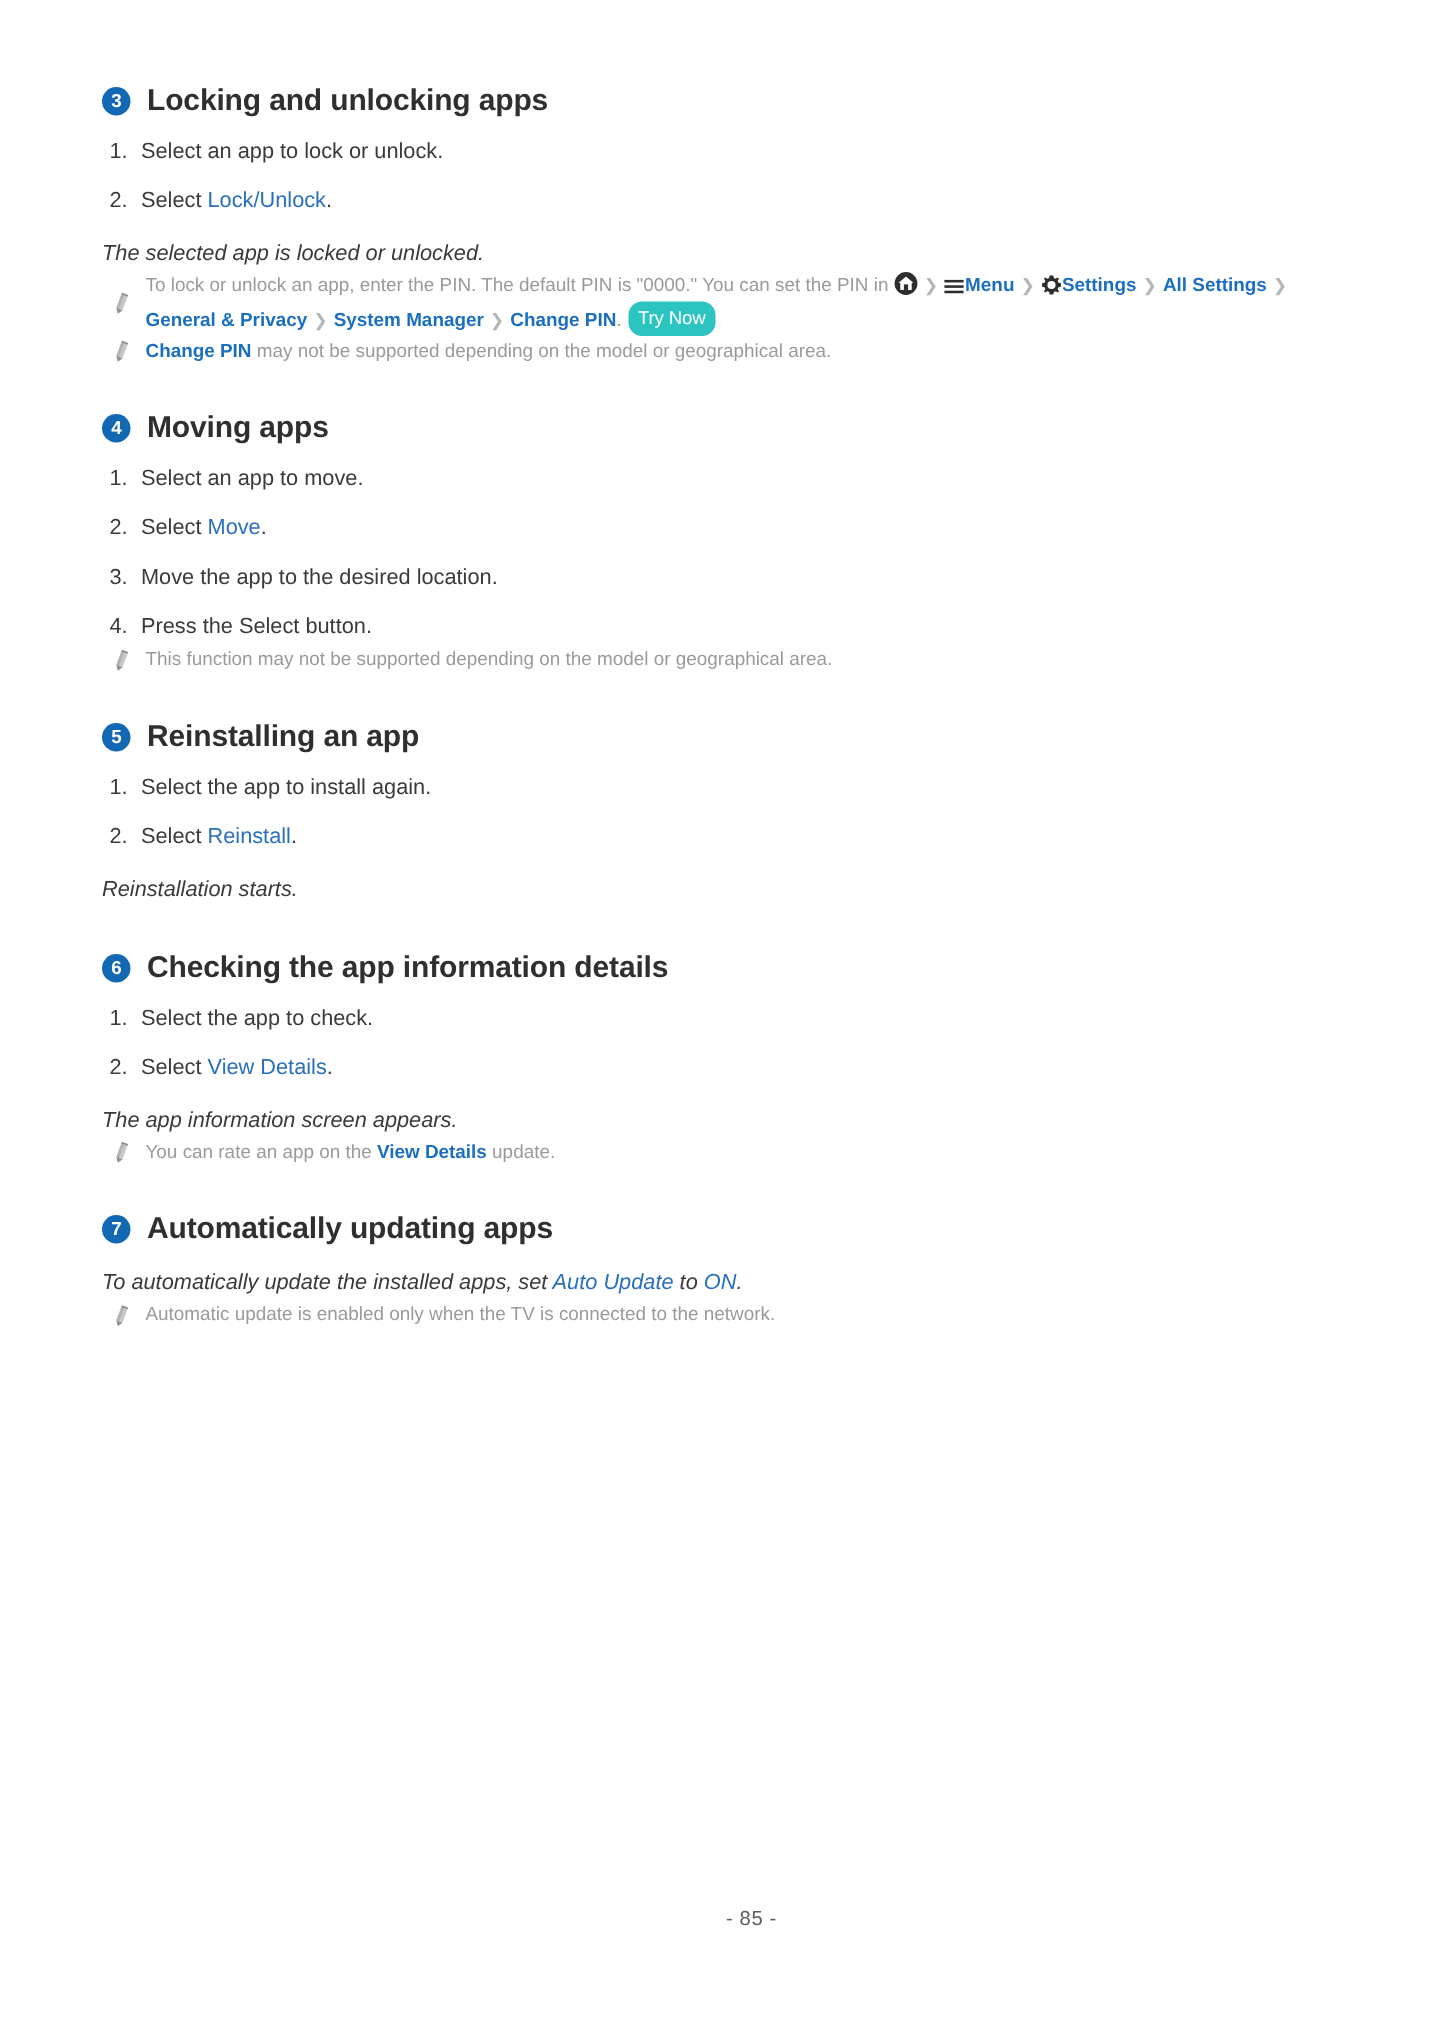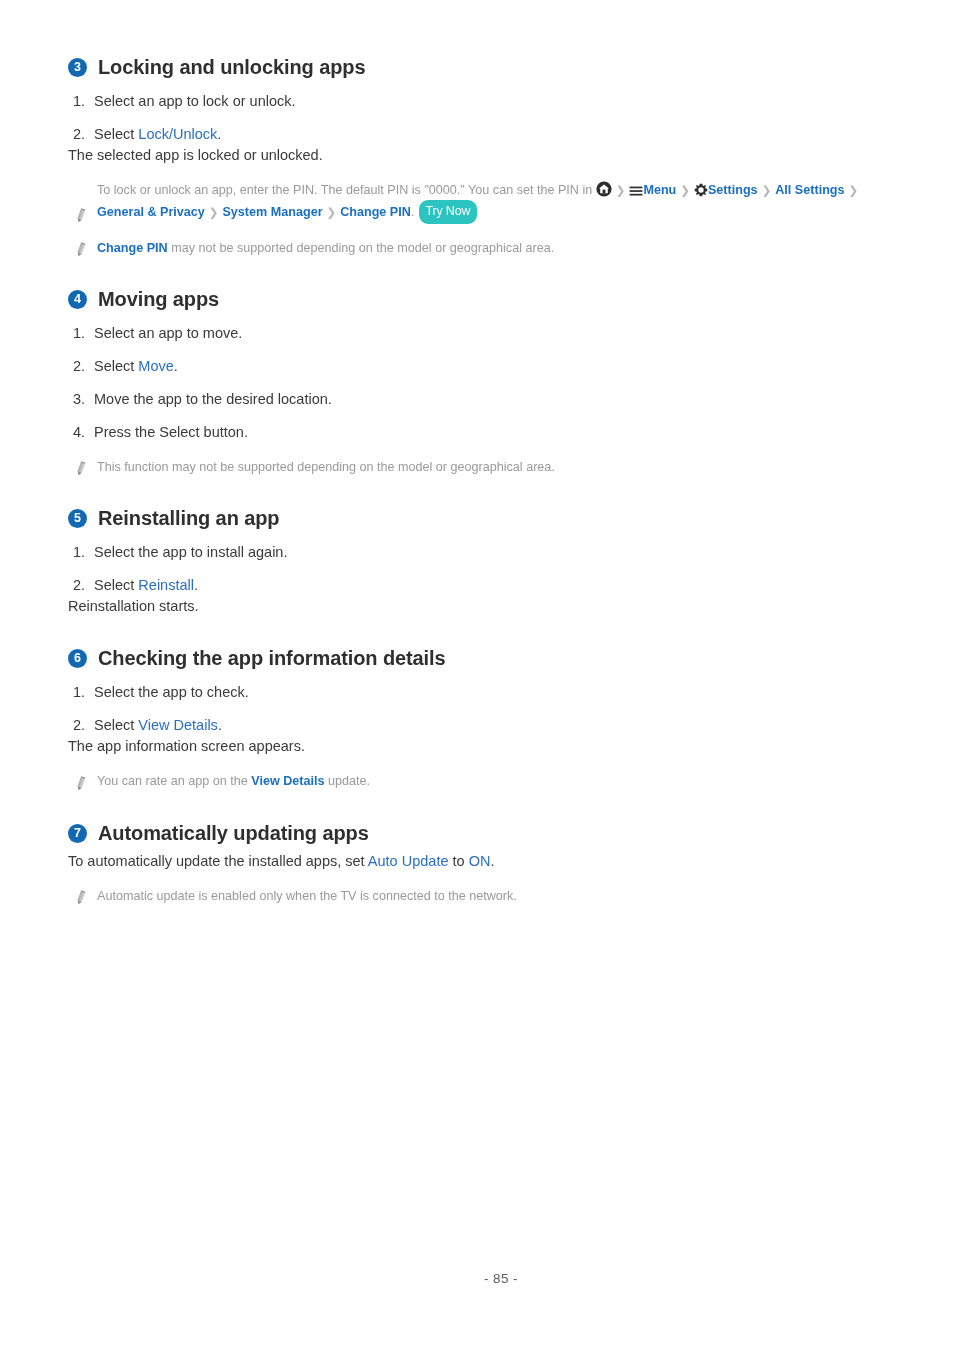--- a/index.html
+++ b/index.html
@@ -87,28 +87,29 @@
   }
   ol.steps li .txt {
     flex: 1 1 auto;
   }
 
   
   .para {
     font-size: 14.5px;
     color: #3a3a3a;
     line-height: 1.45;
+    margin-top: 14px;
+    font-style: italic;
   }
 
   
   .note {
     display: flex;
-    align-items: flex-end;
+    align-items: center;
     gap: 9px;
-    margin-top: 14px;
     padding-left: 6px;
   }
   .note .pencil {
     flex: 0 0 auto;
     width: 14px;
     height: 16px;
     margin-top: 3px;
   }
   .note .note-body {
     flex: 1 1 auto;

